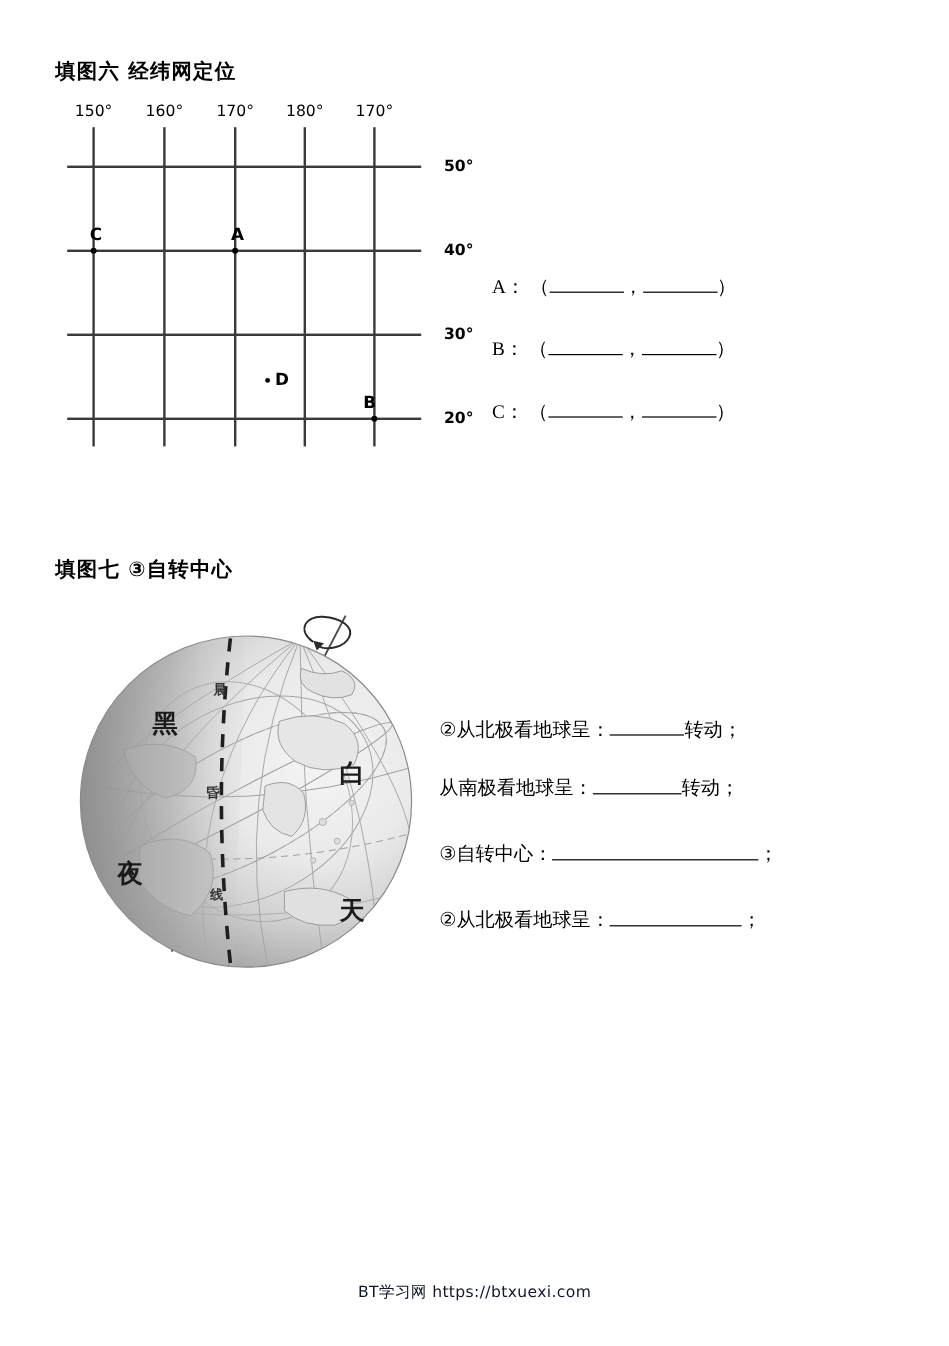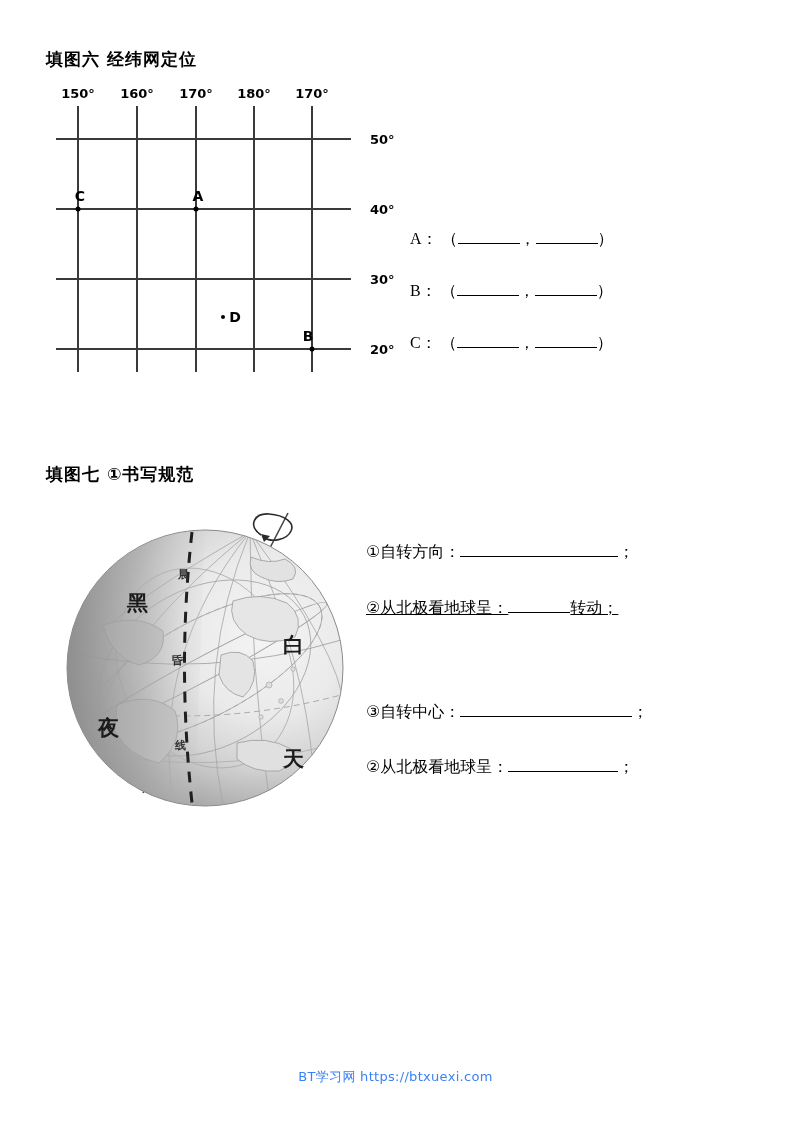--- a/index.html
+++ b/index.html
@@ -37,21 +37,21 @@
   #grid-figure {
     position: absolute;
     left: 46px;
     top: 86px;
     width: 350px;
     height: 295px;
   }
   .lon-label {
     position: absolute;
     font-family: "DejaVu Sans", "Liberation Sans", sans-serif;
-    font-weight: bold;
+    font-weight: normal;
     font-size: 13px;
     top: 0px;
     transform: translateX(-50%);
     white-space: nowrap;
   }
   .lat-label {
     position: absolute;
     font-family: "DejaVu Sans", "Liberation Sans", sans-serif;
     font-weight: bold;
     font-size: 13px;
@@ -137,21 +137,21 @@
 
   
   #footer-watermark {
     position: absolute;
     left: 0;
     right: 0;
     top: 1068px;
     text-align: center;
     font-family: "DejaVu Sans", "Liberation Sans", sans-serif;
     font-size: 13px;
-    color: #3b82f6;
+    color: #0f172a;
     letter-spacing: 0.3px;
   }
 </style>
 </head>
 <body>
 
 <div class="page">
 
   <div id="heading-six" class="section-heading">填图六  经纬网定位</div>
 
@@ -202,21 +202,21 @@
   <div class="q-line q-line-serif" style="left:410px; top:279px;">
     <span>B：</span>
     <span class="paren">（</span><span class="blank" style="width:62px;"></span><span>，</span><span class="blank" style="width:62px;"></span><span class="paren">）</span>
   </div>
 
   <div class="q-line q-line-serif" style="left:410px; top:331px;">
     <span>C：</span>
     <span class="paren">（</span><span class="blank" style="width:62px;"></span><span>，</span><span class="blank" style="width:62px;"></span><span class="paren">）</span>
   </div>
 
-  <div id="heading-seven" class="section-heading">填图七  ①书写规范</div>
+  <div id="heading-seven" class="section-heading">填图七  ③自转中心</div>
 
   <div id="globe-figure">
     <svg width="305" height="325" viewBox="0 0 305 325">
       <defs>
         <radialGradient id="globeShade" cx="72%" cy="38%" r="78%">
           <stop offset="0%" stop-color="#f4f4f4"></stop>
           <stop offset="38%" stop-color="#eaeaea"></stop>
           <stop offset="62%" stop-color="#d2d2d2"></stop>
           <stop offset="82%" stop-color="#aeaeae"></stop>
           <stop offset="100%" stop-color="#8e8e8e"></stop>
@@ -281,28 +281,28 @@
     <div class="globe-cn-label" style="left:72px; top:84px;">黑</div>
     <div class="globe-cn-label" style="left:43px; top:209px;">夜</div>
     <div class="globe-cn-label" style="left:228px; top:126px;">白</div>
     <div class="globe-cn-label" style="left:228px; top:240px;">天</div>
 
     <div class="term-label" style="left:123px; top:62px;">晨</div>
     <div class="term-label" style="left:117px; top:148px;">昏</div>
     <div class="term-label" style="left:120px; top:233px;">线</div>
   </div>
 
-  <div class="q-line" style="left:366px; top:540px;">
-    <span>①自转方向：</span><span class="blank" style="width:158px;"></span><span>；</span>
-  </div>
-
-  <div class="q-line" style="left:366px; top:596px;text-decoration:underline;">
+
+  <div class="q-line" style="left:366px; top:596px;">
     <span>②从北极看地球呈：</span><span class="blank" style="width:62px;"></span><span>转动；</span>
   </div>
 
+  <div class="q-line" style="left:366px; top:645px;">
+    <span>从南极看地球呈：</span><span class="blank" style="width:74px;"></span><span>转动；</span>
+  </div>
 
   <div class="q-line" style="left:366px; top:700px;">
     <span>③自转中心：</span><span class="blank" style="width:172px;"></span><span>；</span>
   </div>
 
   <div class="q-line" style="left:366px; top:755px;">
     <span>②从北极看地球呈：</span><span class="blank" style="width:110px;"></span><span>；</span>
   </div>
 
 

